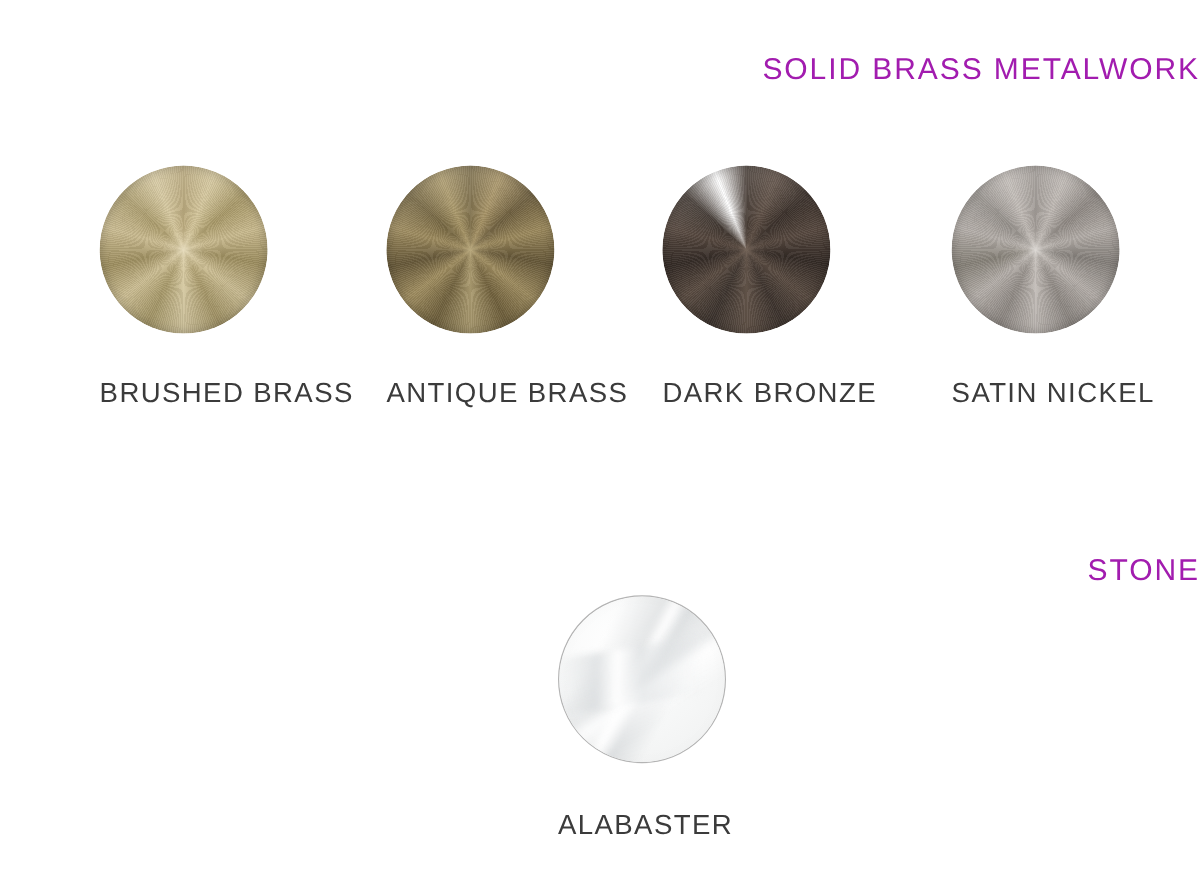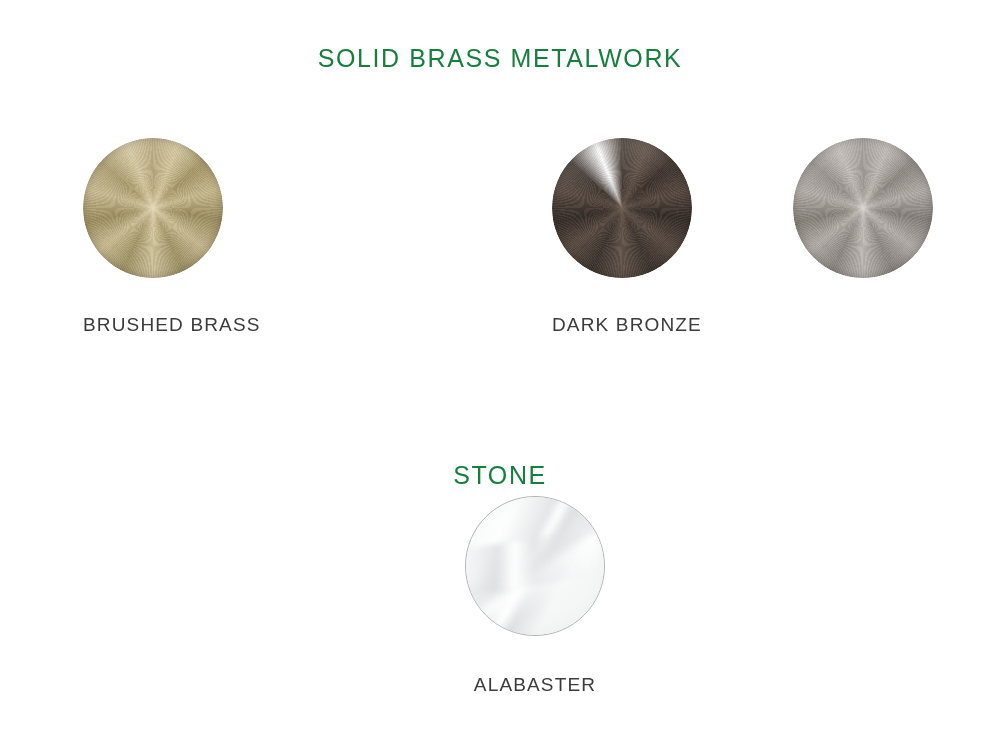--- a/index.html
+++ b/index.html
@@ -18,25 +18,25 @@
   .board {
     position: absolute;
     inset: 0;
   }
 
   
   .section-title {
     position: absolute;
     left: 0;
     width: 1000px;
-    text-align: center;
+    text-align: right;
     font-size: 25px;
     font-weight: 300;
     letter-spacing: 1.6px;
-    color: #15803d;
+    color: #a21caf;
     white-space: nowrap;
   }
   #metal-title { top: 44px; }
   #stone-title { top: 440px; margin-top: 21px; }
 
   
   .swatch-row {
     position: absolute;
     left: 0;
     width: 1000px;
@@ -212,21 +212,21 @@
     inset: 0;
     border-radius: 50%;
     background: radial-gradient(circle at 50% 50%,
       rgba(255,255,255,0) 62%, rgba(0,0,0,.035) 100%);
   }
 
   
   .swatch-label {
     margin-top: 36px;
     text-align: center;
-    font-size: 19px;
+    font-size: 23px;
     font-weight: 300;
     letter-spacing: 1.15px;
     color: #3b3b3b;
     white-space: nowrap;
   }
   #stone-row .swatch-label { margin-top: 38px; }
 </style>
 </head>
 <body>
 
@@ -240,40 +240,51 @@
       <div class="disc" id="disc-brushed-brass">
         <div class="spin"></div>
         <div class="grain"></div>
         <div class="bloom"></div>
         <div class="sheen"></div>
         <div class="rim"></div>
       </div>
       <div class="swatch-label">BRUSHED BRASS</div>
     </div>
 
+    <div class="swatch" style="left:322px;">
+      <div class="disc" id="disc-antique-brass">
+        <div class="spin"></div>
+        <div class="grain"></div>
+        <div class="bloom"></div>
+        <div class="sheen"></div>
+        <div class="rim"></div>
+      </div>
+      <div class="swatch-label">ANTIQUE BRASS</div>
+    </div>
 
     <div class="swatch" style="left:552px;">
       <div class="disc" id="disc-dark-bronze">
         <div class="spin"></div>
         <div class="grain"></div>
         <div class="bloom"></div>
         <div class="sheen"></div>
         <div class="rim"></div>
       </div>
       <div class="swatch-label">DARK BRONZE</div>
     </div>
 
     <div class="swatch" style="left:793px;">
       <div class="disc" id="disc-satin-nickel">
         <div class="spin"></div>
         <div class="grain"></div>
         <div class="bloom"></div>
         <div class="sheen"></div>
         <div class="rim"></div>
       </div>
+      <div class="swatch-label">SATIN NICKEL</div>
     </div>
 
   </div>
 
   <div class="section-title" id="stone-title">STONE</div>
 
   <div class="swatch-row" id="stone-row">
 
     <div class="swatch" style="left:445px;">
       <div class="disc" id="disc-alabaster">

